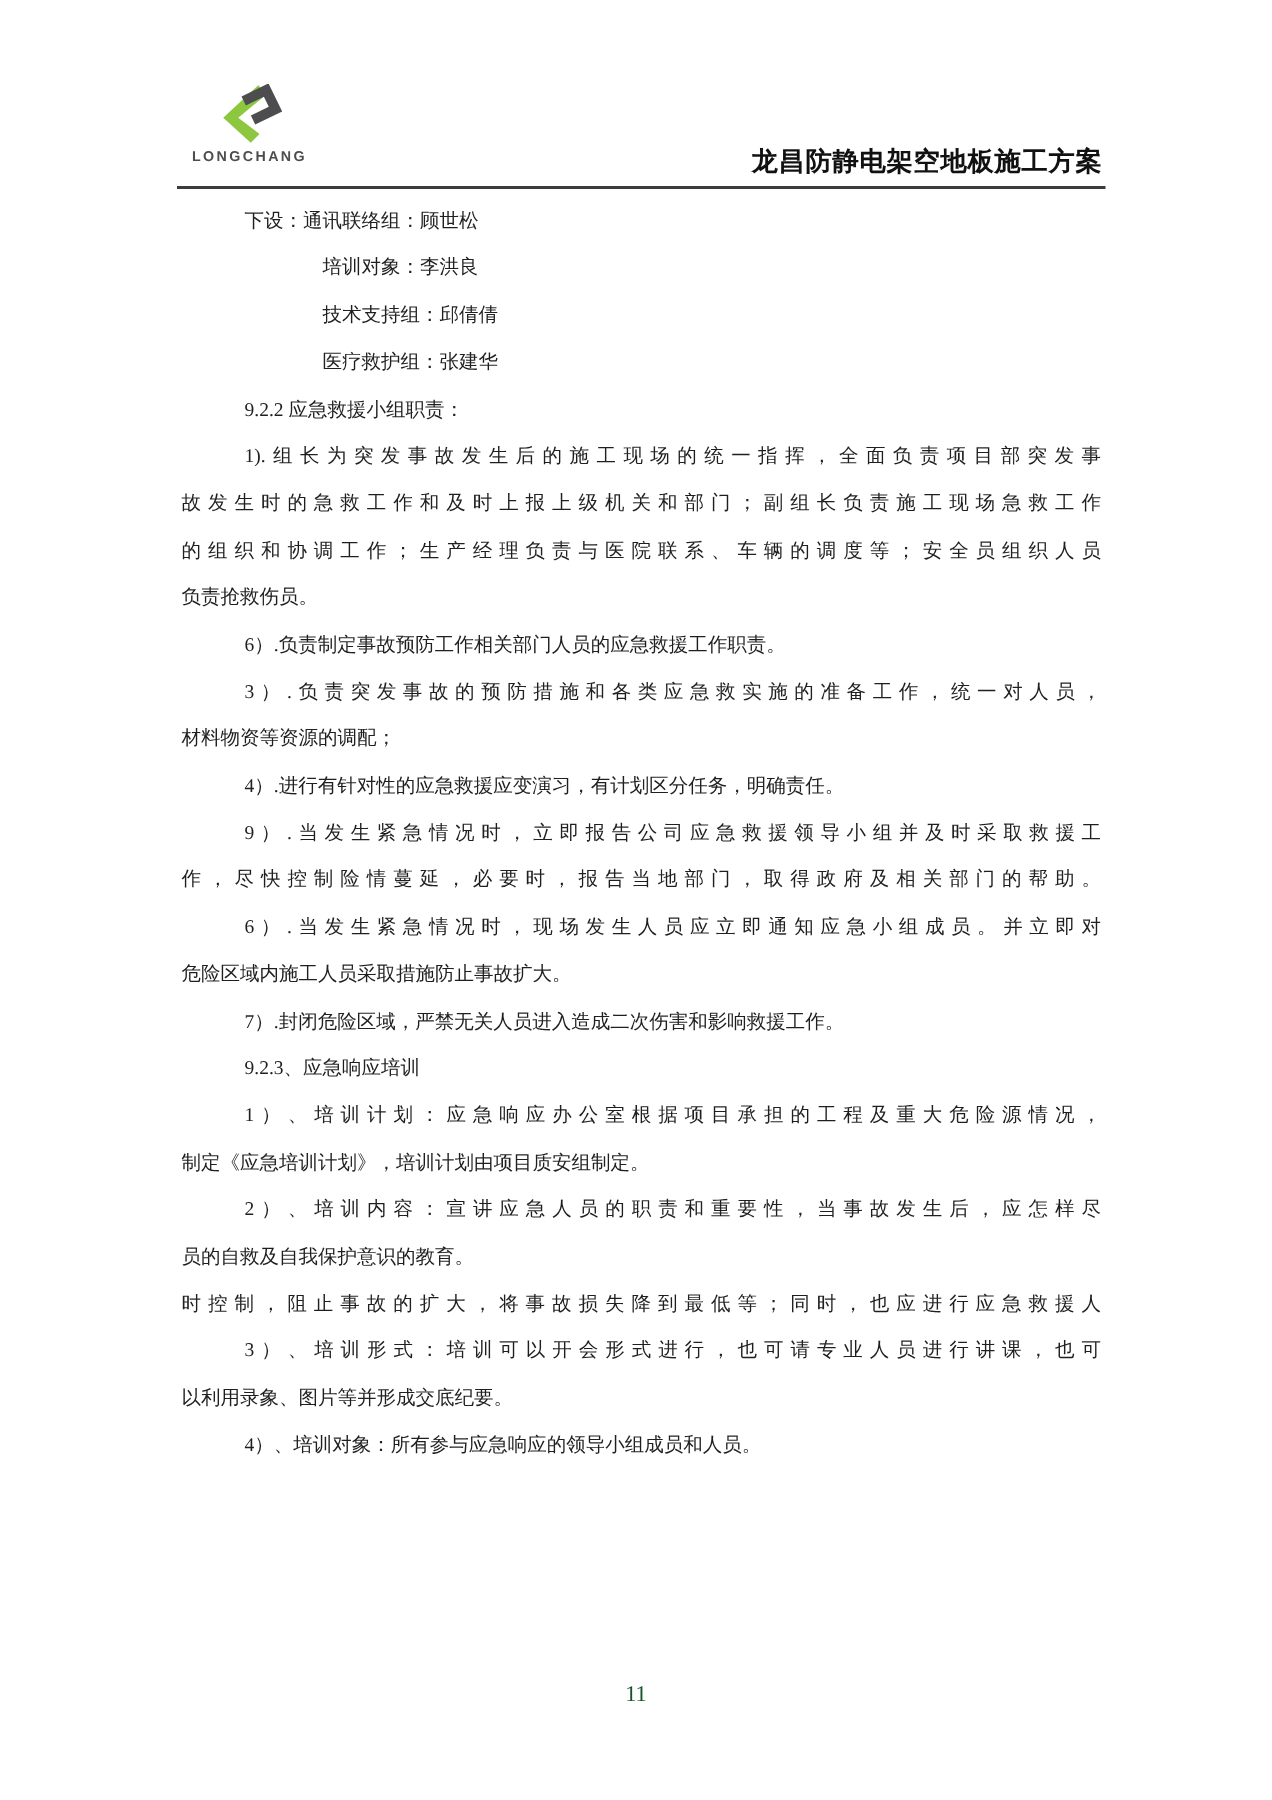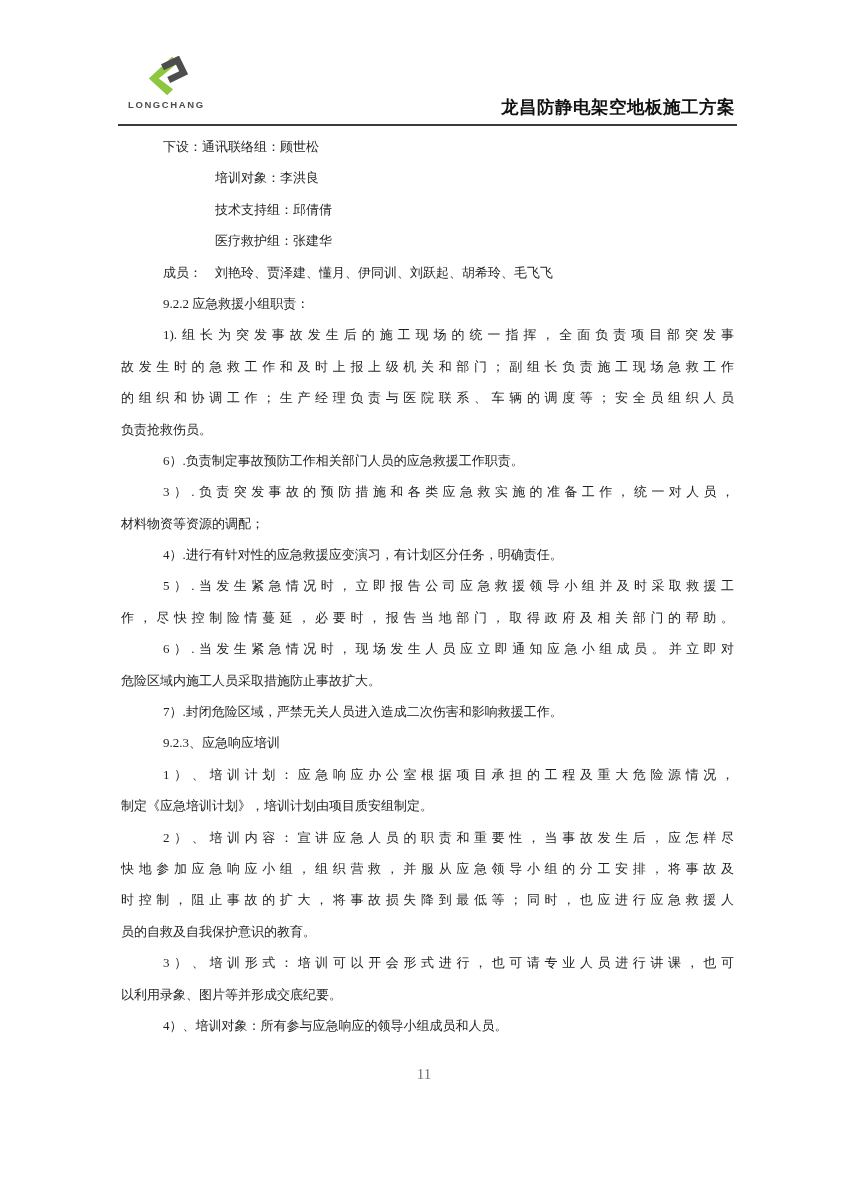--- a/index.html
+++ b/index.html
@@ -63,24 +63,24 @@
     overflow: visible;
   }
   .indent-para  { padding-left: 42px; }
   .indent-group { padding-left: 94px; }
   .stretch { text-align: justify; text-align-last: justify; }
   
   .page-number {
     position: absolute;
     left: 0;
     right: 0;
-    top: 1066px;
+    top: 1122px;
     text-align: center;
     font-size: 15px;
-    color: #737373;
+    color: #14532d;
   }
 </style>
 </head>
 <body>
 
 <div class="page">
 
   <div class="logo-block">
     <svg class="logo-mark" width="50" height="40" viewBox="0 0 60 48" aria-hidden="true">
 
@@ -95,42 +95,40 @@
 
   <div class="doc-title">龙昌防静电架空地板施工方案</div>
 
   <div class="header-rule"></div>
 
   <div class="doc-body">
       <div class="line indent-para">下设：通讯联络组：顾世松</div>
       <div class="line indent-group">培训对象：李洪良</div>
       <div class="line indent-group">技术支持组：邱倩倩</div>
       <div class="line indent-group">医疗救护组：张建华</div>
-      <div class="line indent-para">成员：　刘艳玲、贾泽建、懂月、伊同训、刘跃起、胡希玲、毛飞飞</div>
       <div class="line indent-para">9.2.2 应急救援小组职责：</div>
       <div class="line indent-para stretch">1).组长为突发事故发生后的施工现场的统一指挥，全面负责项目部突发事</div>
       <div class="line indent-none stretch">故发生时的急救工作和及时上报上级机关和部门；副组长负责施工现场急救工作</div>
       <div class="line indent-none stretch">的组织和协调工作；生产经理负责与医院联系、车辆的调度等；安全员组织人员</div>
       <div class="line indent-none">负责抢救伤员。</div>
       <div class="line indent-para">6）.负责制定事故预防工作相关部门人员的应急救援工作职责。</div>
       <div class="line indent-para stretch">3）.负责突发事故的预防措施和各类应急救实施的准备工作，统一对人员，</div>
       <div class="line indent-none">材料物资等资源的调配；</div>
       <div class="line indent-para">4）.进行有针对性的应急救援应变演习，有计划区分任务，明确责任。</div>
-      <div class="line indent-para stretch">5）.当发生紧急情况时，立即报告公司应急救援领导小组并及时采取救援工</div>
+      <div class="line indent-para stretch">9）.当发生紧急情况时，立即报告公司应急救援领导小组并及时采取救援工</div>
       <div class="line indent-none stretch">作，尽快控制险情蔓延，必要时，报告当地部门，取得政府及相关部门的帮助。</div>
       <div class="line indent-para stretch">6）.当发生紧急情况时，现场发生人员应立即通知应急小组成员。并立即对</div>
       <div class="line indent-none">危险区域内施工人员采取措施防止事故扩大。</div>
       <div class="line indent-para">7）.封闭危险区域，严禁无关人员进入造成二次伤害和影响救援工作。</div>
       <div class="line indent-para">9.2.3、应急响应培训</div>
       <div class="line indent-para stretch">1）、培训计划：应急响应办公室根据项目承担的工程及重大危险源情况，</div>
       <div class="line indent-none">制定《应急培训计划》，培训计划由项目质安组制定。</div>
       <div class="line indent-para stretch">2）、培训内容：宣讲应急人员的职责和重要性，当事故发生后，应怎样尽</div>
-      <div class="line indent-none stretch">快地参加应急响应小组，组织营救，并服从应急领导小组的分工安排，将事故及</div>
+      <div class="line indent-none">员的自救及自我保护意识的教育。</div>
       <div class="line indent-none stretch">时控制，阻止事故的扩大，将事故损失降到最低等；同时，也应进行应急救援人</div>
-      <div class="line indent-none">员的自救及自我保护意识的教育。</div>
       <div class="line indent-para stretch">3）、培训形式：培训可以开会形式进行，也可请专业人员进行讲课，也可</div>
       <div class="line indent-none">以利用录象、图片等并形成交底纪要。</div>
       <div class="line indent-para">4）、培训对象：所有参与应急响应的领导小组成员和人员。</div>
     </div>
 
   <div class="page-number">11</div>
 
 </div>
 
 </body></html>

